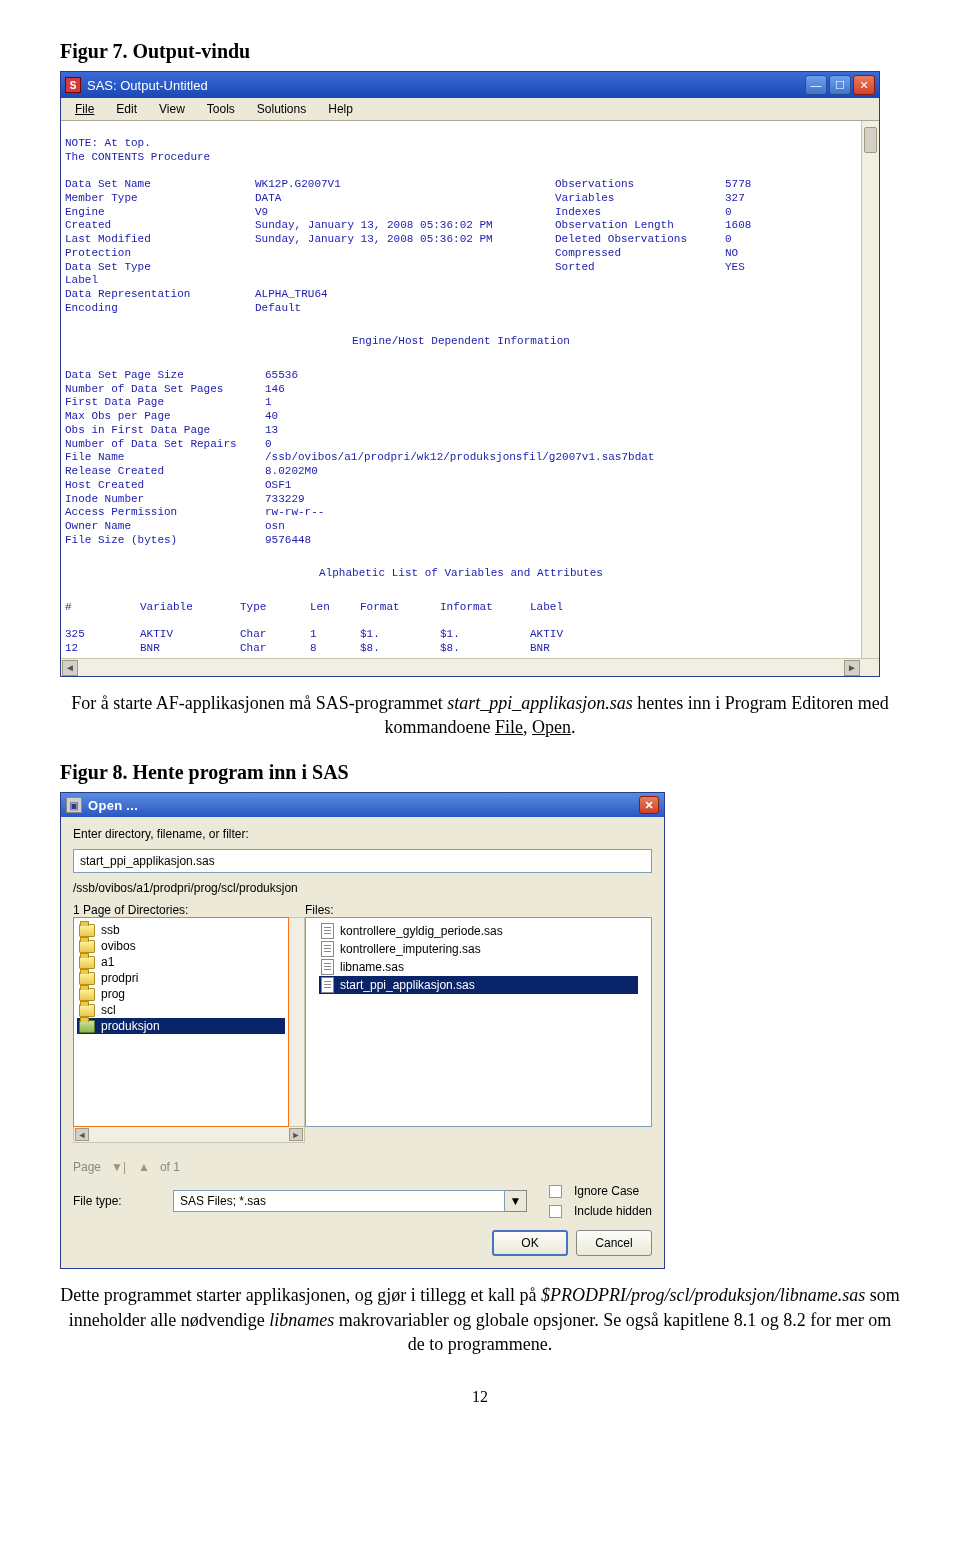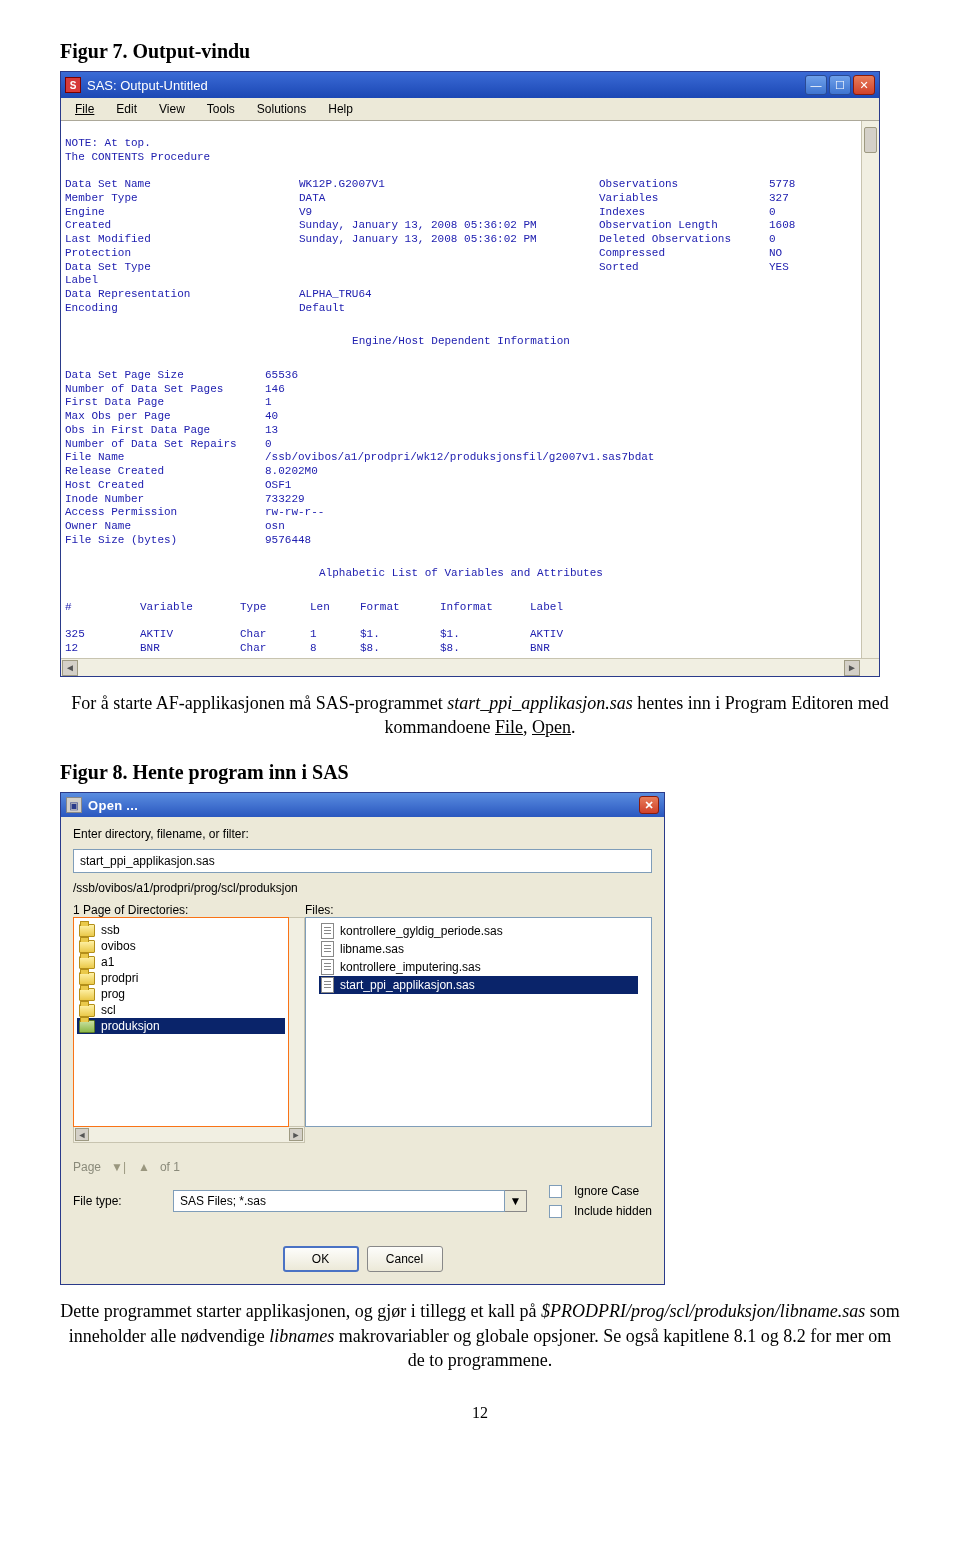--- a/index.html
+++ b/index.html
@@ -25,21 +25,21 @@
   .sas-content .section-head { text-align: center; margin: 6px 0; }
   .sas-vscroll { width: 18px; background: #f1efe2; border-left: 1px solid #c8c4b0; position: relative;}
   .sas-vscroll .thumb { position: absolute; top: 6px; left: 2px; right: 2px; height: 26px; background: #d4d0c8; border: 1px solid #9e9a82; border-radius: 2px;}
   .sas-hscroll { height: 18px; background: #f1efe2; border-top: 1px solid #c8c4b0; position: relative; }
   .sas-hscroll .larrow, .sas-hscroll .rarrow { position: absolute; top:1px; width:16px; height:16px; background:#d4d0c8; border:1px solid #9e9a82; display:flex; align-items:center; justify-content:center; font-size:10px; color:#555;}
   .sas-hscroll .larrow { left:1px; }
   .sas-hscroll .rarrow { right:19px; }
 
   .row { display: flex; }
   .row .c1 { width: 190px; }
-  .row .c2 { width: 300px; margin-left: 44px; }
+  .row .c2 { width: 300px; }
   .row .c3 { width: 170px; }
   .row .c4 { width: 60px; }
   .var-row { display: flex; }
   .var-row span { display: inline-block; }
   .vc1{width:50px;} .vc2{width:100px;margin-left:25px;} .vc3{width:70px;} .vc4{width:50px;} .vc5{width:80px;} .vc6{width:90px;} .vc7{width:80px;}
   .eh-row { display:flex; }
   .eh-row .e1{width:200px;} .eh-row .e2{width:480px;}
 
   
   .open-dlg { width: 605px; border: 1px solid #2a3a8a; font-family: Tahoma, sans-serif; font-size: 12px; background: #ece9d8; margin-top: 6px; margin-bottom: 14px; }
@@ -78,21 +78,21 @@
 
   .ft-row { display:flex; align-items:center; gap: 10px; margin-top:10px;}
   .ft-lbl { width:60px; }
   .ft-select { flex:1; display:flex; align-items:stretch;padding-left:30px;}
   .ft-select .sel-body { flex:1; background:#fff; border:1px solid #7f9db9; padding:3px 6px;}
   .ft-select .sel-arrow { width:22px; background:#ece9d8; border:1px solid #888; border-left:none; display:flex; align-items:center; justify-content:center;}
   .chk-col { display:flex; flex-direction:column; gap:6px; margin-left: 12px;}
   .chk { display:flex; align-items:center; gap:12px;}
   .chk-box { width:13px; height:13px; background:#fff; border:1px solid #7f9db9;}
 
-  .btn-row { display:flex; justify-content:center; gap:8px; margin-top: 28px;}
+  .btn-row { display:flex; justify-content:flex-end; gap:8px; margin-top: 12px;}
   .dlg-btn { min-width: 76px; height: 26px; background: linear-gradient(#fdfdfb,#ece9d8); border:1px solid #888; border-radius:3px; display:flex; align-items:center; justify-content:center; padding:0 14px;}
   .dlg-btn.default { border: 2px solid #4a72c4; }
 
   .page-num { text-align:center; margin-top: 32px; font-size:16px;}
 </style>
 </head>
 <body>
 
 <h2 class="fig-title">Figur 7. Output-vindu</h2>
 
@@ -188,25 +188,25 @@
           </div>
       </div>
       <div class="small-vscroll"></div>
       <div class="filelist">
         <div class="file-item">
             <span class="file-icon"></span>
             <span>kontrollere_gyldig_periode.sas</span>
           </div>
         <div class="file-item">
             <span class="file-icon"></span>
+            <span>kontrollere_imputering.sas</span>
+          </div>
+        <div class="file-item">
+            <span class="file-icon"></span>
             <span>libname.sas</span>
-          </div>
-        <div class="file-item">
-            <span class="file-icon"></span>
-            <span>kontrollere_imputering.sas</span>
           </div>
         <div class="file-item sel">
             <span class="file-icon"></span>
             <span>start_ppi_applikasjon.sas</span>
           </div>
       </div>
     </div>
     <div style="display:flex;">
       <div class="dlg-hscroll" style="width:232px;">
           <span class="h-arrow">◄</span>

